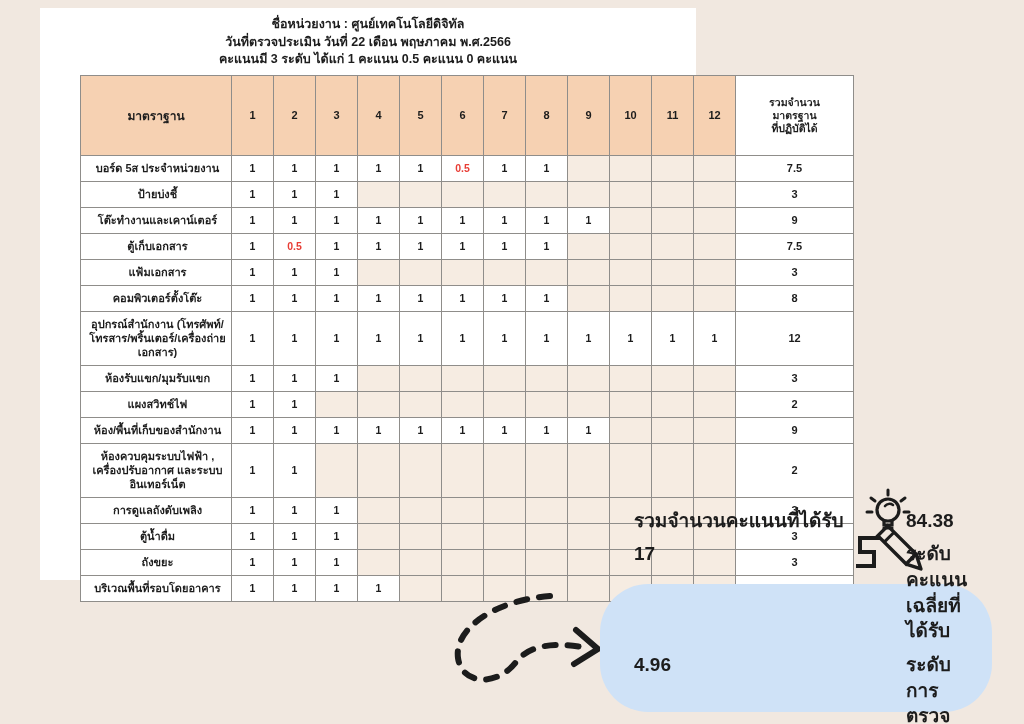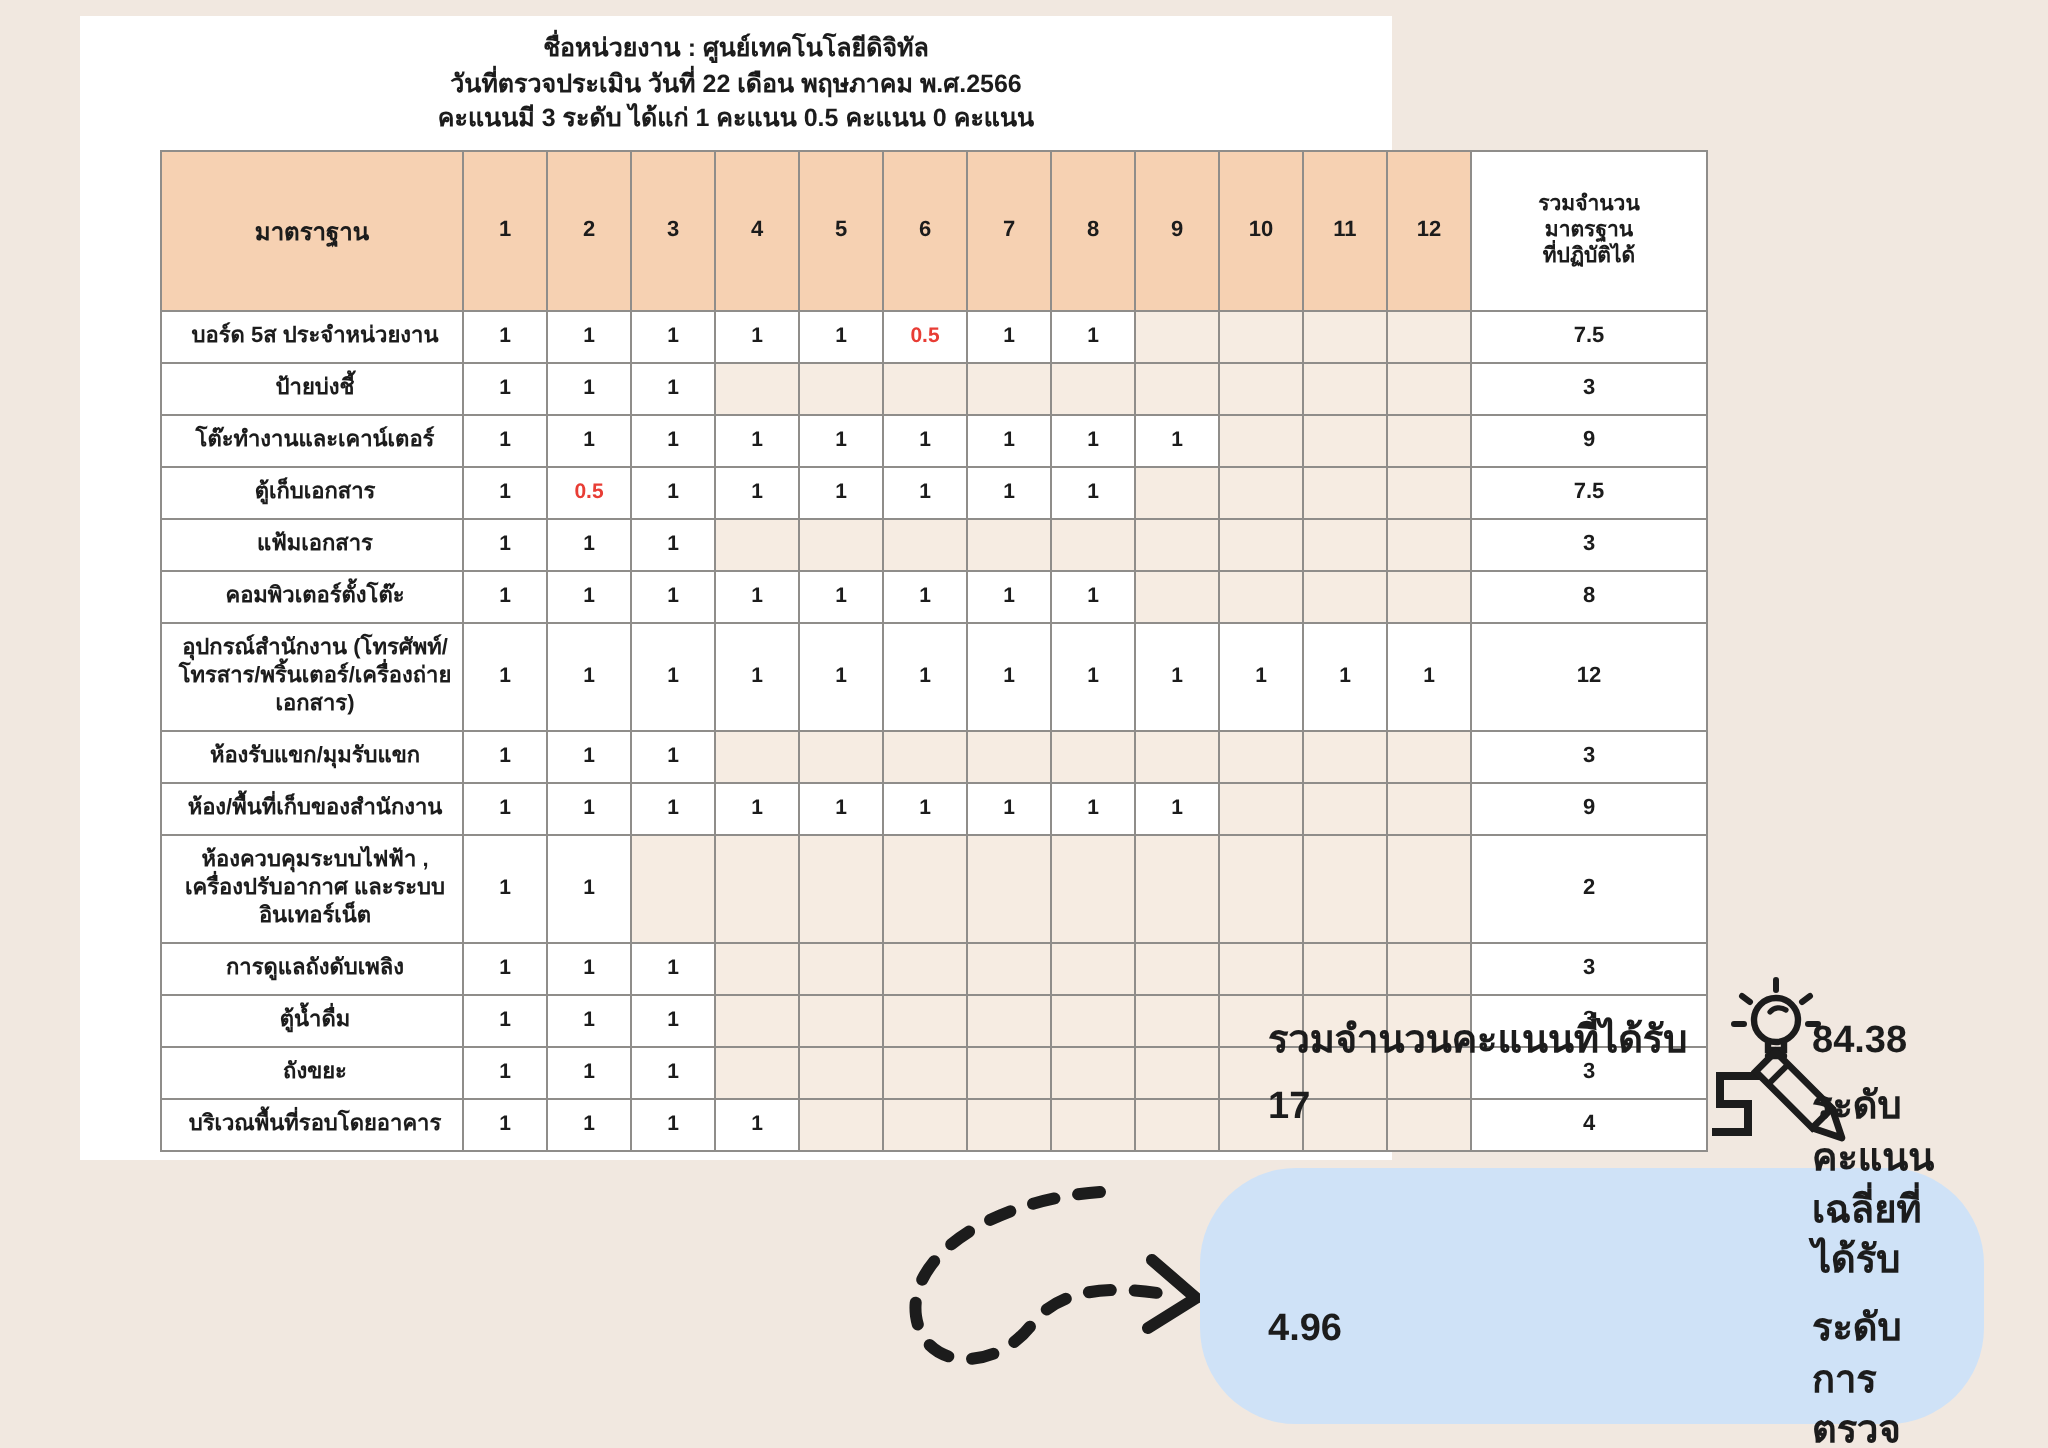--- a/index.html
+++ b/index.html
@@ -200,20 +200,36 @@
           <td class="score-cell shaded"></td>
           <td class="score-cell shaded"></td>
           <td class="score-cell shaded"></td>
           <td class="score-cell shaded"></td>
           <td class="score-cell shaded"></td>
           <td class="score-cell shaded"></td>
           <td class="score-cell shaded"></td>
           <td class="total-cell">3</td>
         </tr>
         <tr>
+          <td class="label-cell">แผงสวิทช์ไฟ</td>
+          <td class="score-cell">1</td>
+          <td class="score-cell">1</td>
+          <td class="score-cell shaded"></td>
+          <td class="score-cell shaded"></td>
+          <td class="score-cell shaded"></td>
+          <td class="score-cell shaded"></td>
+          <td class="score-cell shaded"></td>
+          <td class="score-cell shaded"></td>
+          <td class="score-cell shaded"></td>
+          <td class="score-cell shaded"></td>
+          <td class="score-cell shaded"></td>
+          <td class="score-cell shaded"></td>
+          <td class="total-cell">2</td>
+        </tr>
+        <tr>
           <td class="label-cell">ห้อง/พื้นที่เก็บของสำนักงาน</td>
           <td class="score-cell">1</td>
           <td class="score-cell">1</td>
           <td class="score-cell">1</td>
           <td class="score-cell">1</td>
           <td class="score-cell">1</td>
           <td class="score-cell">1</td>
           <td class="score-cell">1</td>
           <td class="score-cell">1</td>
           <td class="score-cell">1</td>

